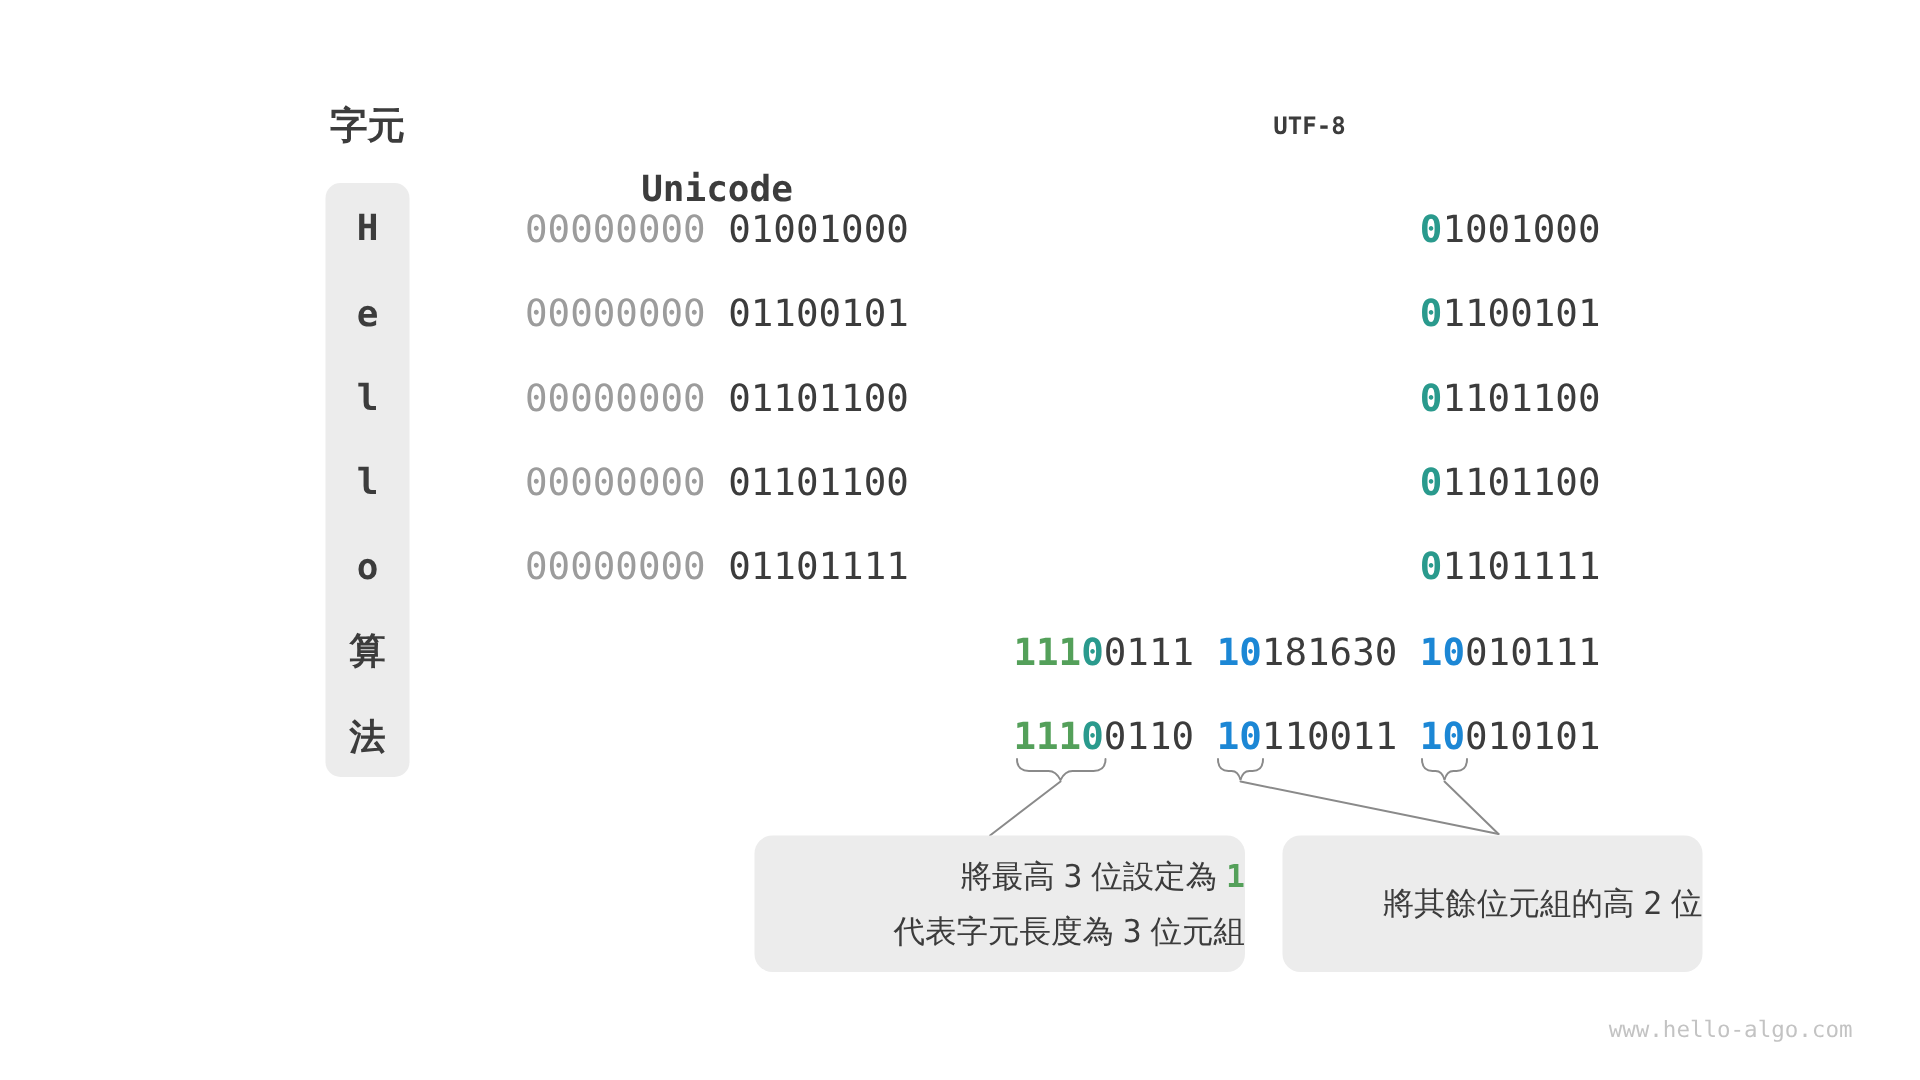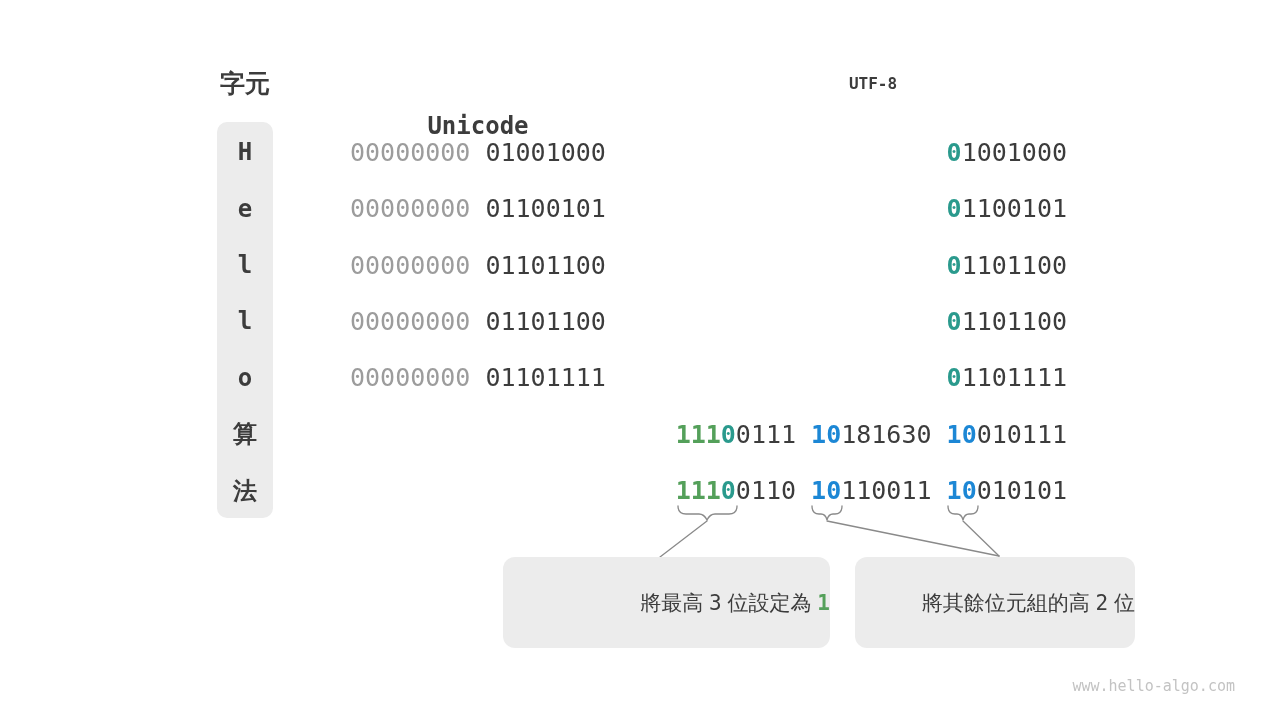--- a/index.html
+++ b/index.html
@@ -122,18 +122,19 @@
   <path d="M678,506 C678,512 681,514 686,514 L699,514 C703,514 705,516 707,520 C709,516 711,514 715,514 L729,514 C734,514 737,512 737,506"></path>
   <path d="M812,506 C812,512 815,514 819,514 L821,514 C824,514 826,516 827,520 C828,516 830,514 833,514 L835,514 C839,514 842,512 842,506"></path>
   <path d="M948,506 C948,512 951,514 955,514 L957,514 C960,514 962,516 963,520 C964,516 966,514 969,514 L971,514 C975,514 978,512 978,506"></path>
   <path d="M707,521 L660,557"></path>
   <path d="M827,521 L999,556"></path>
   <path d="M963,521 L999,556"></path>
 </svg>
 
 <div class="callout" id="callout-left">
   <div class="line"><span class="seg dark">將最高 </span><span class="seg num">3</span><span class="seg dark"> 位設定為 </span><span class="seg num-green">1</span></div>
+  <div class="line"><span class="seg dark">代表字元長度為 </span><span class="seg num">3</span><span class="seg dark"> 位元組</span></div>
 </div>
 <div class="callout" id="callout-right">
   <div class="line"><span class="seg dark">將其餘位元組的高 </span><span class="seg num">2</span><span class="seg dark"> 位</span></div>
 </div>
 
 <div id="watermark">www.hello-algo.com</div>
 
 </body></html>

